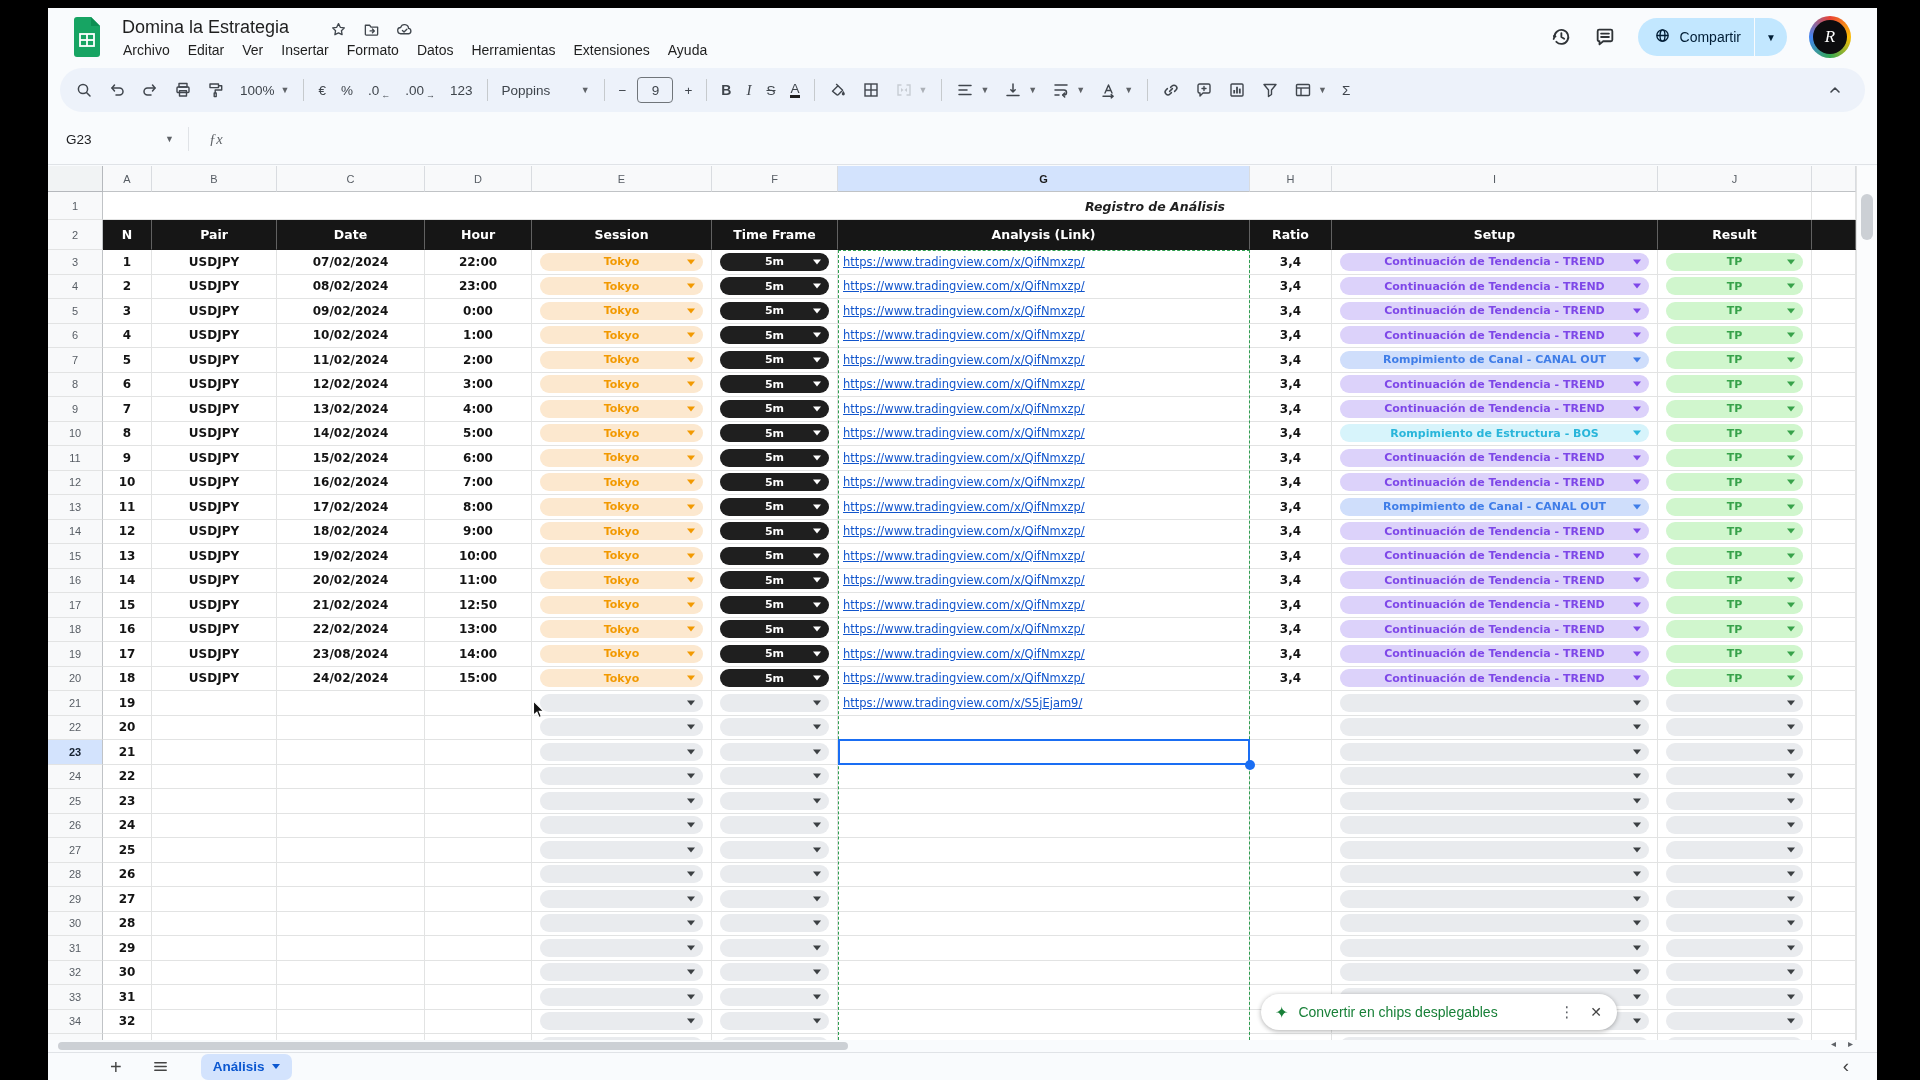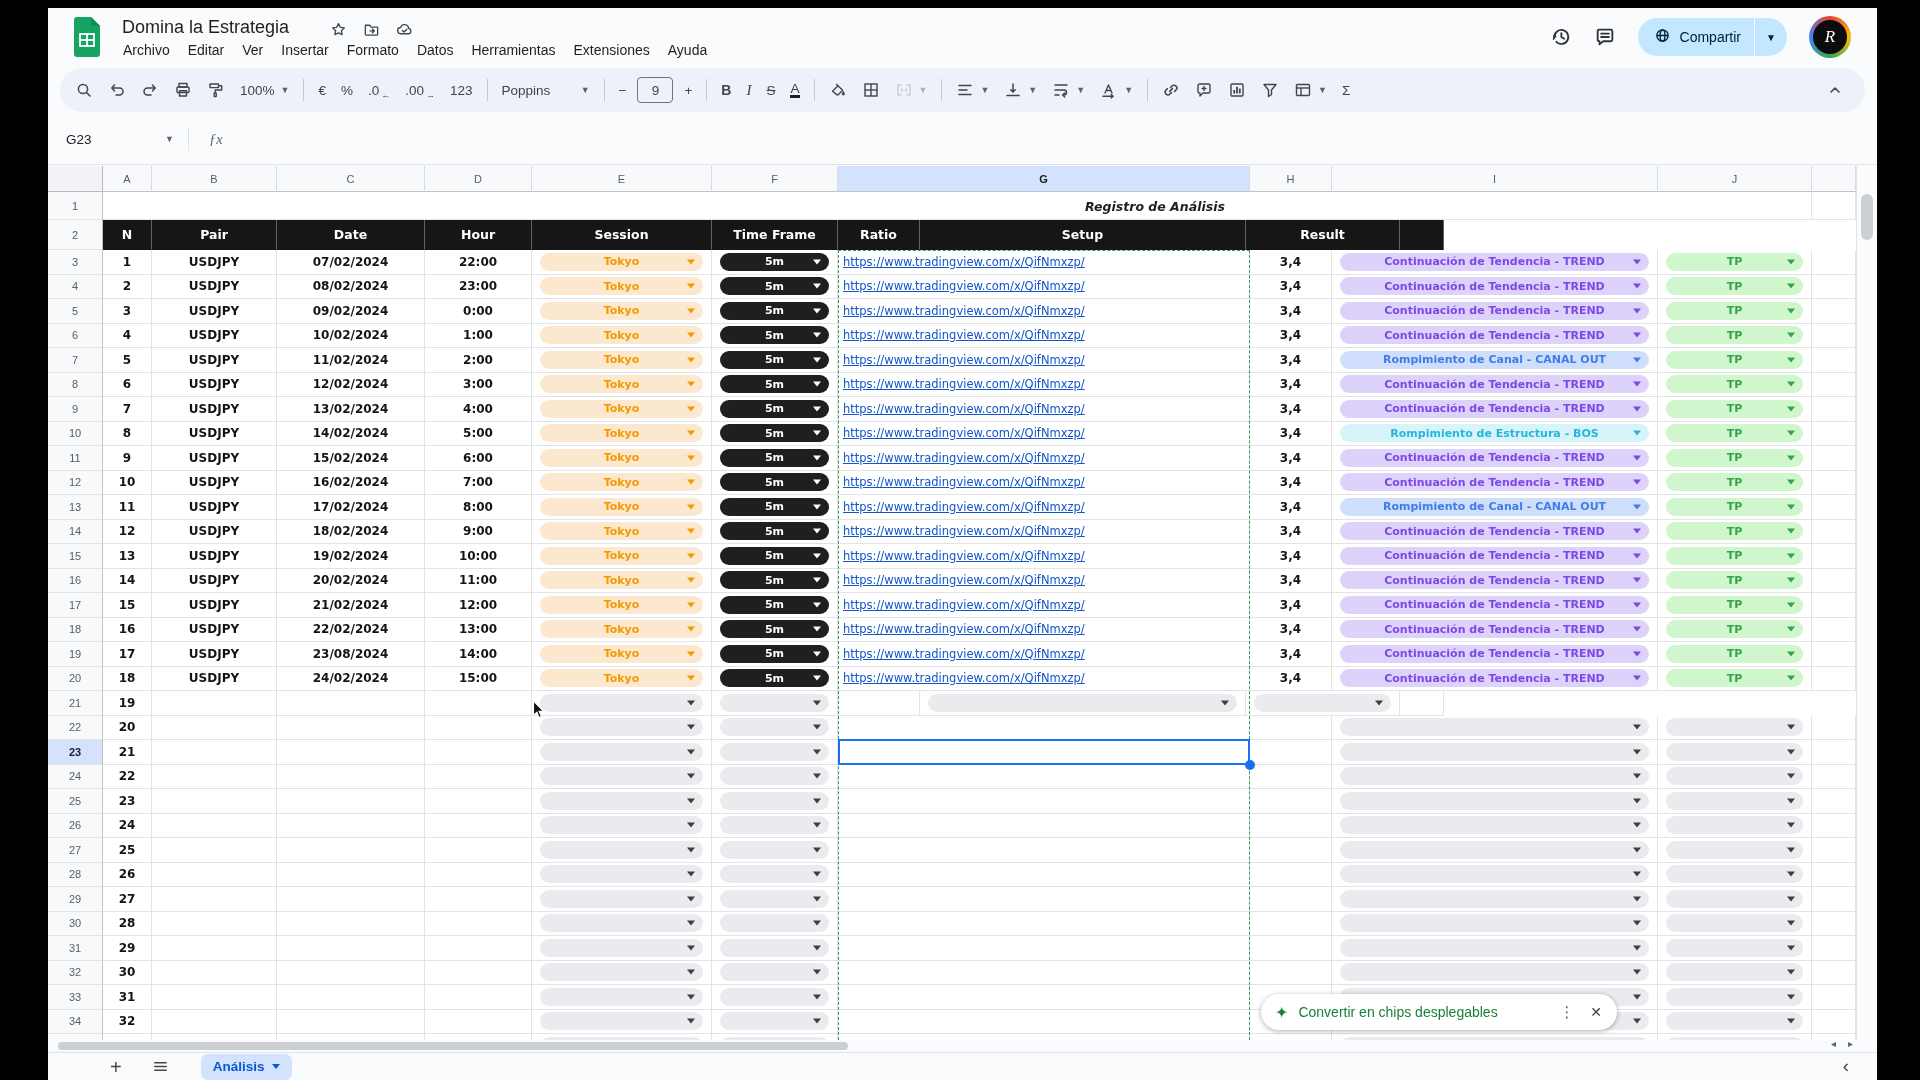--- a/index.html
+++ b/index.html
@@ -425,20 +425,21 @@
           <div class="cell" style="width: 44px;"></div>
         </div>
         <div class="row" style="height: 30px;">
           <div class="rh">2</div>
           <div class="cell black" style="width: 49px;">N</div>
           <div class="cell black" style="width: 125px;">Pair</div>
           <div class="cell black" style="width: 148px;">Date</div>
           <div class="cell black" style="width: 107px;">Hour</div>
           <div class="cell black" style="width: 180px;">Session</div>
           <div class="cell black" style="width: 126px;">Time Frame</div>
+          <div class="cell black" style="width: 412px;">Analysis (Link)</div>
           <div class="cell black" style="width: 82px;">Ratio</div>
           <div class="cell black" style="width: 326px;">Setup</div>
           <div class="cell black" style="width: 154px;">Result</div>
           <div class="cell black" style="width: 44px;"></div>
         </div>
         <div class="row" style="height: 24.5px;">
           <div class="rh">3</div>
           <div class="cell tdata" style="width: 49px;">1</div>
           <div class="cell tdata" style="width: 125px;">USDJPY</div>
           <div class="cell tdata" style="width: 148px;">07/02/2024</div>
@@ -939,21 +940,21 @@
               <span class="tri"></span>
             </div>
           </div>
           <div class="cell" style="width: 44px;"></div>
         </div>
         <div class="row" style="height: 24.5px;">
           <div class="rh">17</div>
           <div class="cell tdata" style="width: 49px;">15</div>
           <div class="cell tdata" style="width: 125px;">USDJPY</div>
           <div class="cell tdata" style="width: 148px;">21/02/2024</div>
-          <div class="cell tdata" style="width: 107px;">12:00</div>
+          <div class="cell tdata" style="width: 107px;">12:50</div>
           <div class="cell" style="width: 180px;">
             <div class="pill" style="background: rgb(252, 232, 207); color: rgb(242, 153, 0);">
               <span class="plabel">Tokyo</span>
               <span class="tri"></span>
             </div>
           </div>
           <div class="cell" style="width: 126px;">
             <div class="pill" style="background: rgb(31, 31, 31); color: rgb(255, 255, 255);">
               <span class="plabel">5m</span>
               <span class="tri"></span>
@@ -1095,20 +1096,23 @@
             <div class="pill" style="background: rgb(233, 235, 238); color: rgb(60, 64, 67);">
               <span class="plabel"></span>
               <span class="tri"></span>
             </div>
           </div>
           <div class="cell" style="width: 126px;">
             <div class="pill" style="background: rgb(233, 235, 238); color: rgb(60, 64, 67);">
               <span class="plabel"></span>
               <span class="tri"></span>
             </div>
+          </div>
+          <div class="cell linkc" style="width: 412px;">
+            <span class="lnk">https://www.tradingview.com/x/S5jEjam9/</span>
           </div>
           <div class="cell" style="width: 82px;"></div>
           <div class="cell" style="width: 326px;">
             <div class="pill" style="background: rgb(233, 235, 238); color: rgb(60, 64, 67);">
               <span class="plabel"></span>
               <span class="tri"></span>
             </div>
           </div>
           <div class="cell" style="width: 154px;">
             <div class="pill" style="background: rgb(233, 235, 238); color: rgb(60, 64, 67);">

